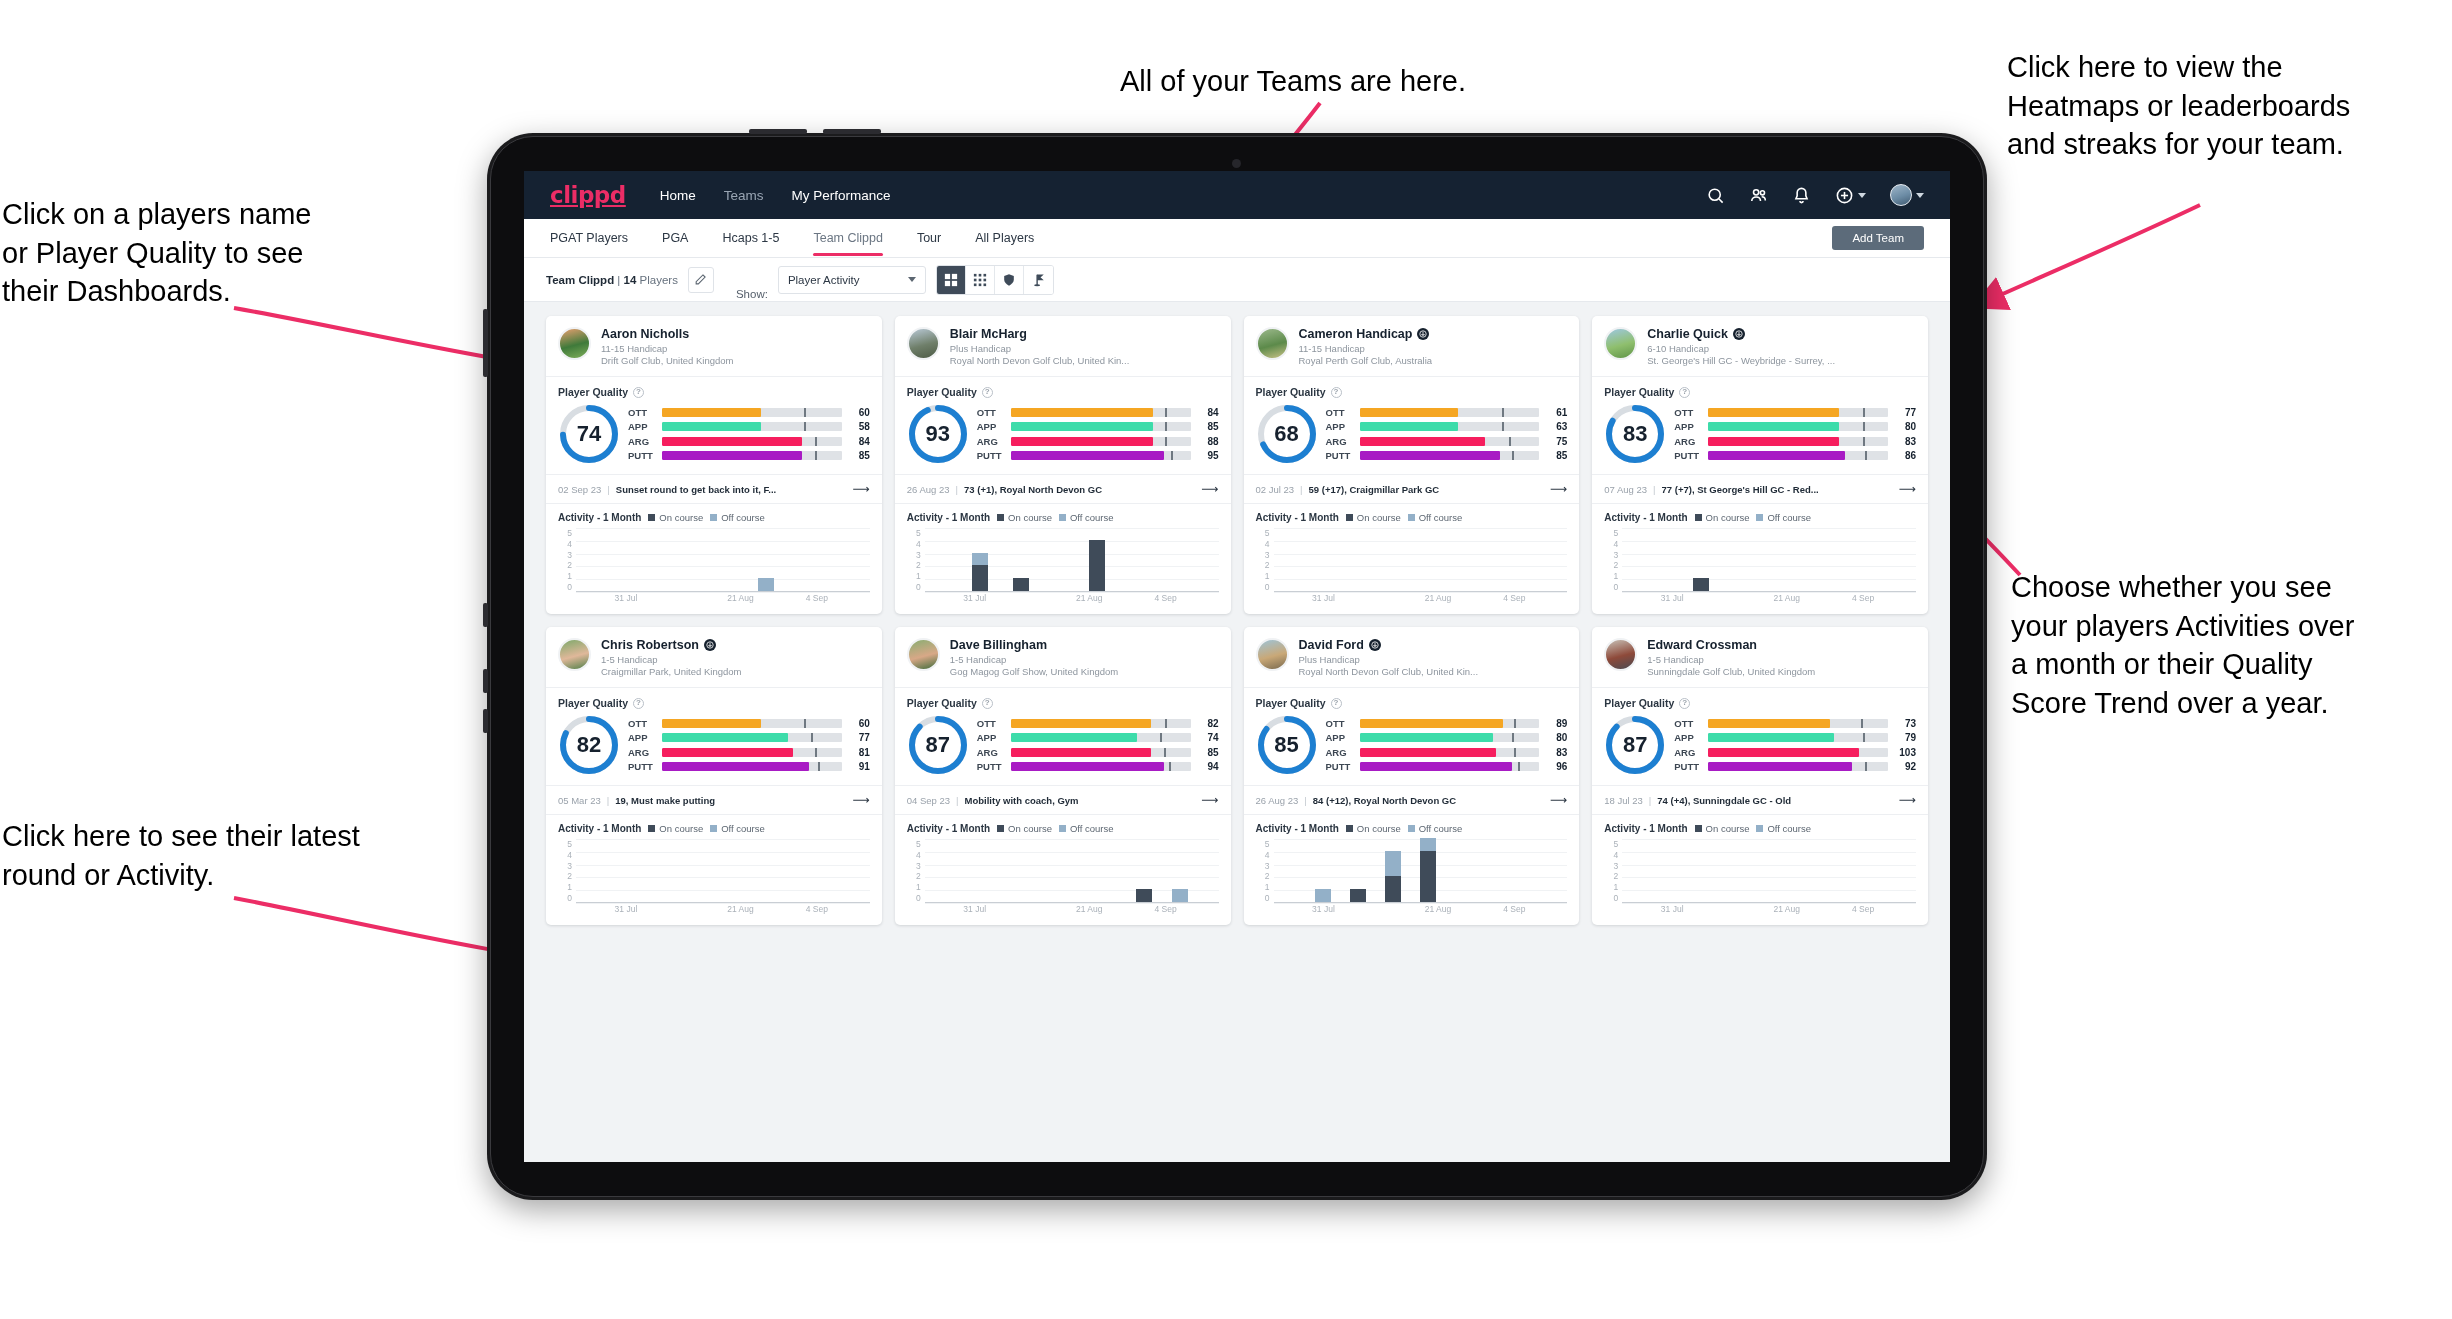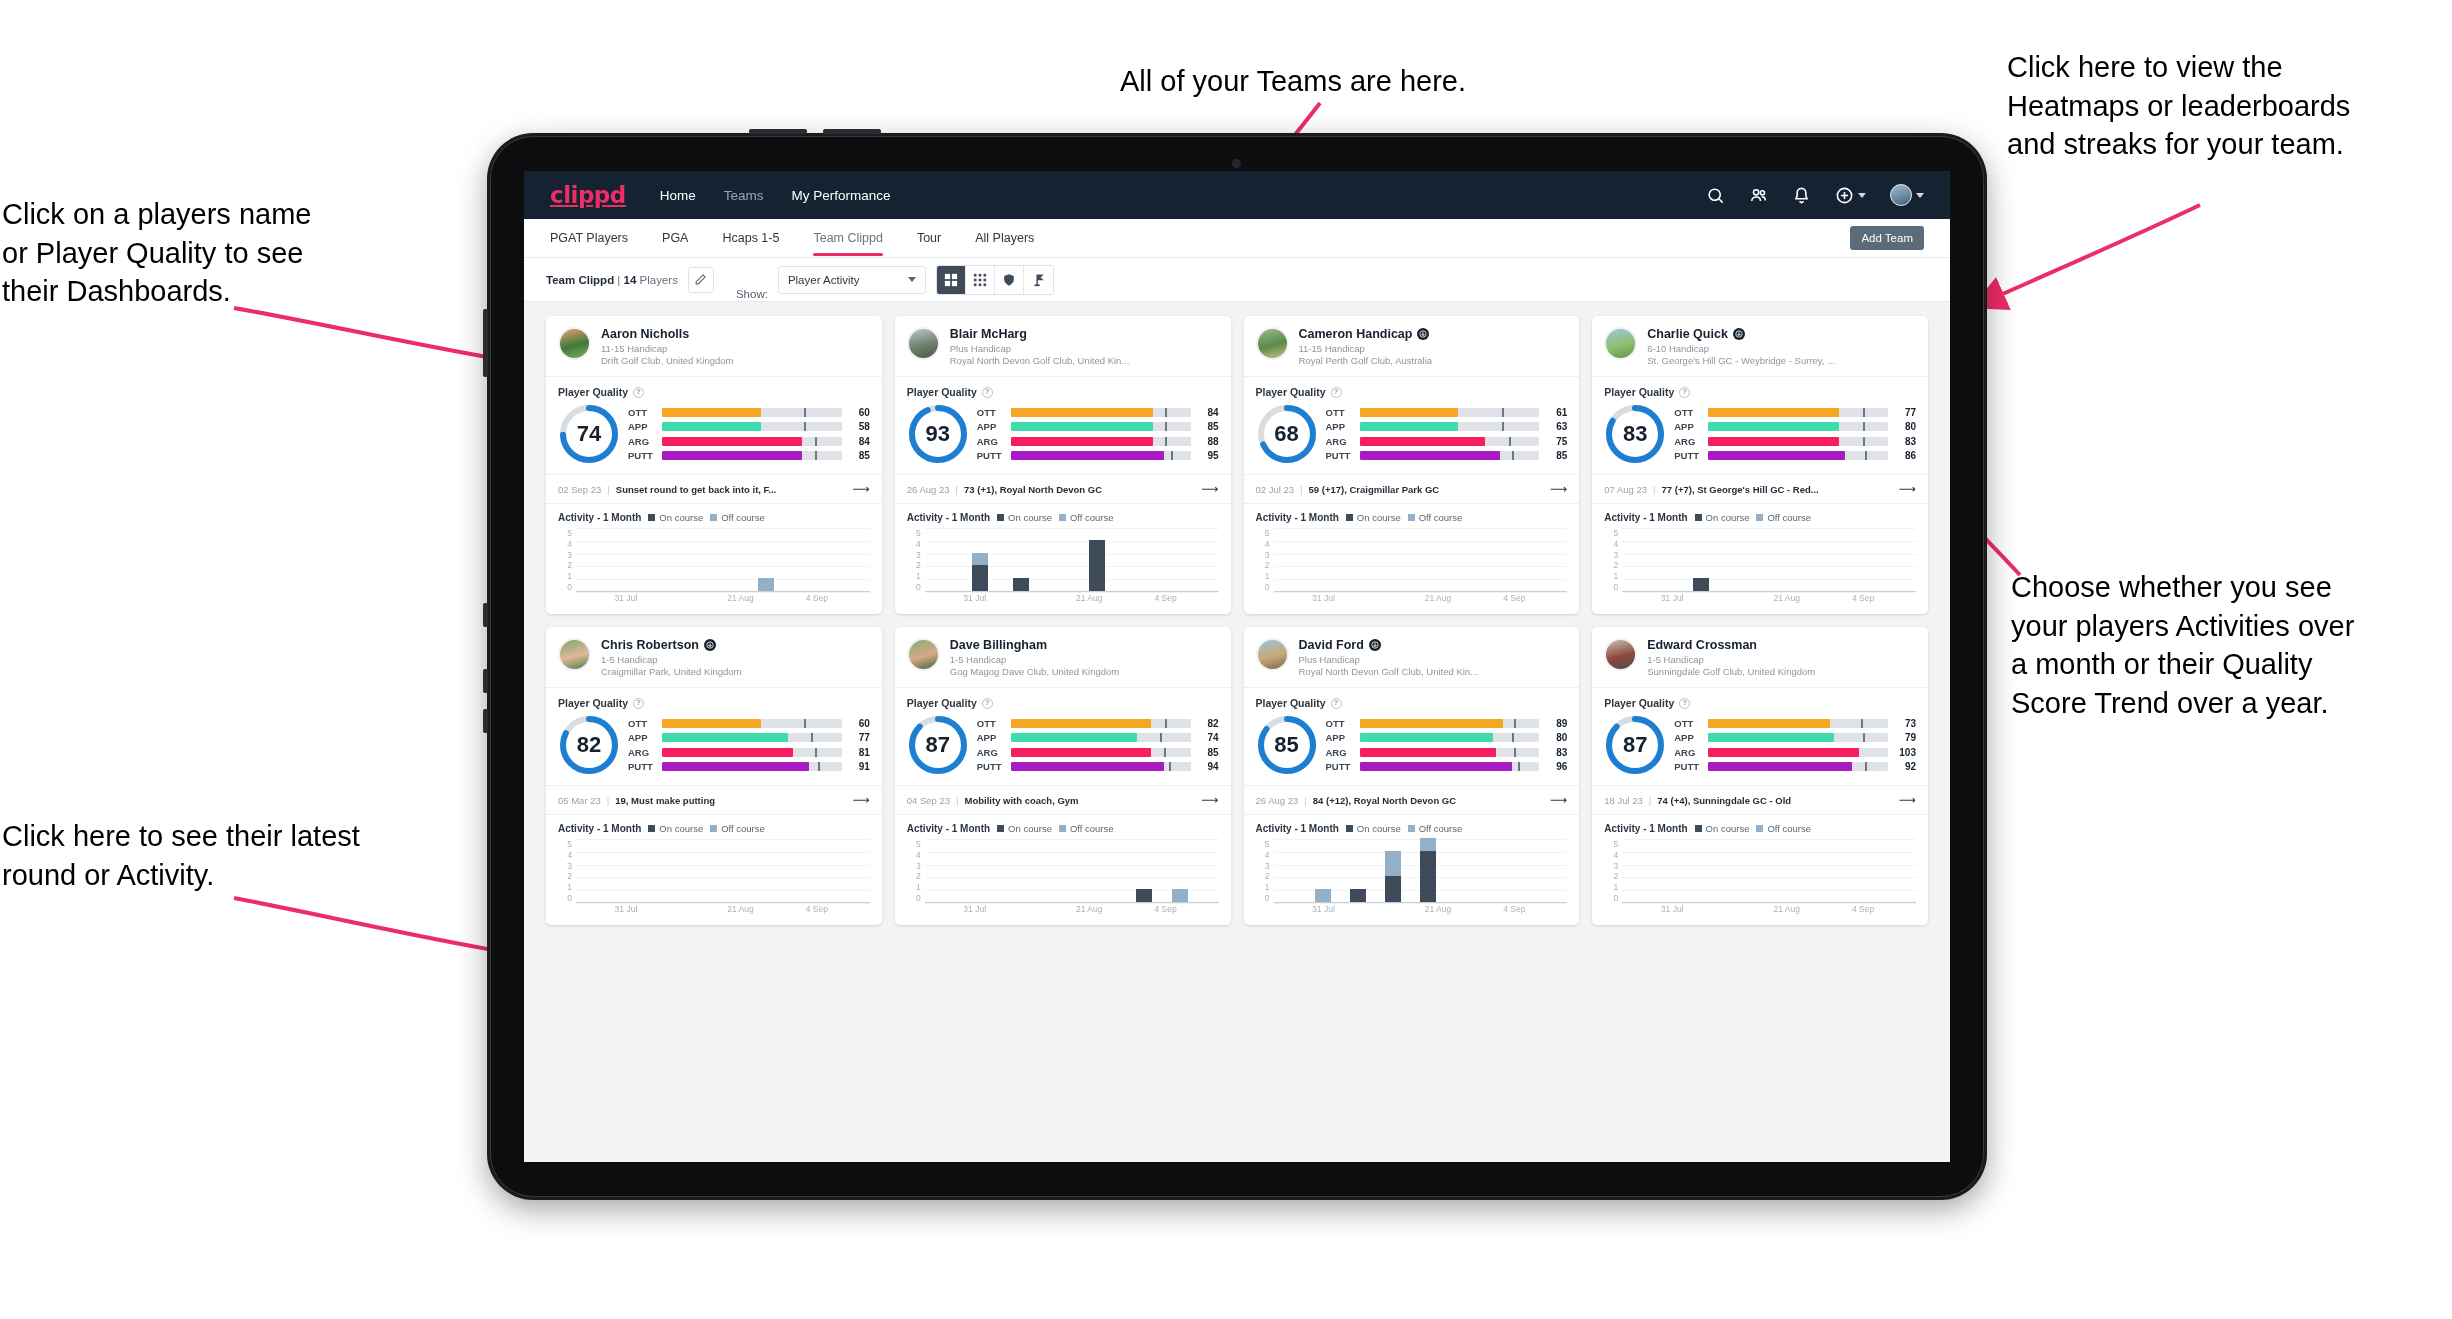--- a/index.html
+++ b/index.html
@@ -90,21 +90,21 @@
     height: 39px; display: flex; align-items: center; position: relative;
     white-space: nowrap;
   }
   .subtab.active { color: #6b7683; }
   .subtab.active::after {
     content: ""; position: absolute; left: 0; right: 0; bottom: 2px;
     height: 3px; background: #ec2d66; border-radius: 2px;
   }
   .add-team {
     margin-left: auto; background: #5c6b7a; color: #ffffff;
-    font-size: 11.5px; padding: 6px 11px; border-radius: 3px;
+    font-size: 11.5px; padding: 6px 20px; border-radius: 3px;
     white-space: nowrap;
   }
 
   
   .filterbar {
     height: 44px; background: #ffffff; border-bottom: 1px solid #e6e9ed;
     display: flex; align-items: center; padding: 0 22px; gap: 10px;
   }
   .team-count { font-size: 11.5px; color: #66717e; white-space: nowrap; }
   .team-count b { color: #1f2a36; font-weight: bold; }
@@ -957,21 +957,21 @@
           </div>
           <div class="card">
             <div class="card-head">
     <div class="pavatar" style="background:linear-gradient(165deg,#89ad72 0%,#d8a887 55%,#3f6b3a 100%)"></div>
     <div style="min-width:0">
       <div class="pname">
         <span>Dave Billingham</span>
 
       </div>
       <div class="phcap">1-5 Handicap</div>
-      <div class="pclub">Gog Magog Dave Club, United Kingdom</div>
+      <div class="pclub">Gog Magog Golf Show, United Kingdom</div>
     </div>
   </div>
             <div class="quality-sec">
     <div class="q-title">
       <span>Player Quality</span>
       <span class="q-help">?</span>
     </div>
     <div class="q-body">
       <div class="donut">
         <svg width="62" height="62" viewBox="0 0 62 62">

